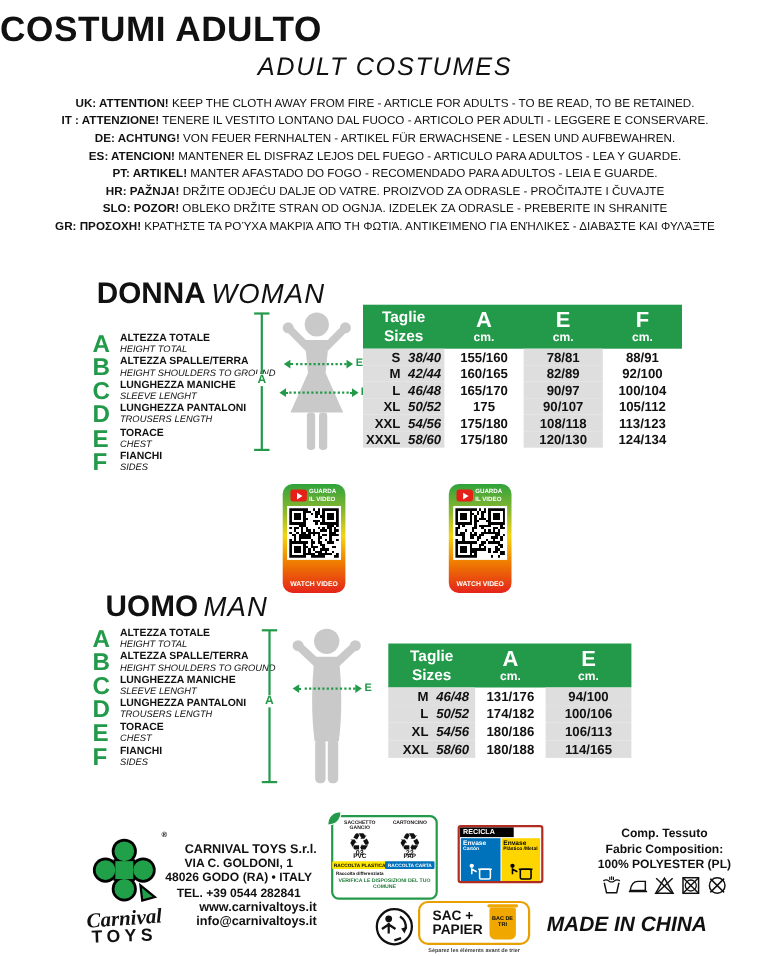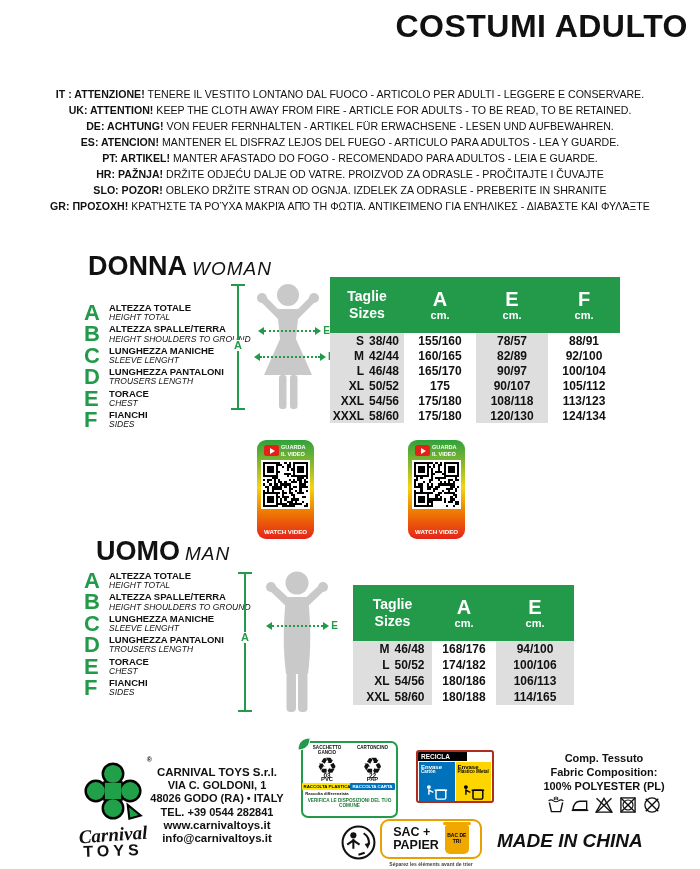--- a/index.html
+++ b/index.html
@@ -1,32 +1,32 @@
 <!DOCTYPE html>
 <html><head>
 <meta charset="utf-8">
 <style>
   html,body{margin:0;padding:0;background:#fff;}
   .page{position:relative;width:700px;height:869px;background:#fff;overflow:hidden;
         font-family:"Liberation Sans",sans-serif;color:#111;}
 
   
-  .title{position:absolute;top:8px;left:0;right:12px;text-align:right;
+  .title{position:absolute;top:8px;left:0;right:12px;text-align:left;
          font-size:32px;font-weight:800;letter-spacing:.5px;}
   .subtitle{position:absolute;top:47px;left:0;right:0;text-align:center;
             font-size:23px;font-style:italic;font-weight:500;letter-spacing:1.5px;}
 
   
   .warnings{position:absolute;top:86px;left:10px;right:10px;text-align:center;}
   .warn{font-size:10.6px;line-height:16px;white-space:nowrap;font-weight:500;}
   .warn b{font-weight:800;}
 
   
   .sec-head{position:absolute;font-size:27px;font-weight:800;line-height:1;}
-  .sec-head .en{font-size:19px;font-weight:400;font-style:italic;margin-left:5px;letter-spacing:1px;}
+  .sec-head .en{font-size:25px;font-weight:400;font-style:italic;margin-left:5px;letter-spacing:1px;}
 
   
   .legend{position:absolute;display:flex;flex-direction:column;}
   .leg-item{display:flex;align-items:flex-start;height:21.4px;}
   .leg-letter{width:25px;font-size:22px;line-height:19px;font-weight:800;color:#23994a;}
   .leg-it{font-size:9.5px;font-weight:800;line-height:1.08;}
   .leg-en{font-size:8.5px;font-style:italic;line-height:1.08;}
 
   
   .figure{position:absolute;}
@@ -37,35 +37,35 @@
         width:12px;text-align:center;line-height:11px;}
   .marrow{position:absolute;display:flex;align-items:center;height:9px;}
   .tri{width:0;height:0;border-top:4px solid transparent;border-bottom:4px solid transparent;}
   .tri.l{border-right:6px solid #23994a;}
   .tri.r{border-left:6px solid #23994a;}
   .dots{flex:1;border-top:2px dotted #23994a;height:0;}
   .marrow .lab{font-size:10px;font-weight:800;color:#23994a;margin-left:2px;line-height:9px;}
 
   
   .table{position:absolute;display:flex;flex-direction:column;}
-  .thead{display:flex;background:#23994a;color:#fff;height:56px;align-items:stretch;}
+  .thead{display:flex;background:#23994a;color:#fff;height:40px;align-items:stretch;}
   .th{display:flex;flex-direction:column;align-items:center;justify-content:center;line-height:1;}
   .th .big{font-size:20px;font-weight:800;}
   .th .unit{font-size:11px;font-weight:700;margin-top:1px;}
   .th-sizes{font-size:14px;font-weight:700;}
   .th-sizes span{line-height:1.2;}
   .trow{display:flex;}
   .women .trow{height:15px;}
   .men .trow{height:16px;}
   .td{display:flex;align-items:center;justify-content:center;font-size:12px;font-weight:700;}
   .shade{background:#dedede;}
   .women .c1{width:74px;} .women .c2{width:72px;} .women .c3{width:72px;} .women .c4{width:72px;}
   .men .c1{width:79px;} .men .c2{width:64px;} .men .c3{width:78px;}
   .td-size .sz{width:33px;text-align:right;margin-right:5px;}
-  .td-size .eu{width:34px;text-align:left;}
+  .td-size .eu{width:34px;text-align:center;font-style:italic;}
 
   
   .qrlabel{position:absolute;width:57px;height:99px;border-radius:9px;box-sizing:border-box;
            padding:3px 3px 4px;display:flex;flex-direction:column;align-items:center;
            background:linear-gradient(180deg,#2fa23c 0%,#8cb82f 25%,#f4d511 48%,#ef7d00 72%,#e5231b 100%);}
   .qr-top{display:flex;align-items:center;gap:2px;height:15px;}
   .play{width:15px;height:11px;background:#e52018;border-radius:2.5px;position:relative;flex:none;}
   .play::after{content:"";position:absolute;left:5.5px;top:2.5px;width:0;height:0;
                border-top:3px solid transparent;border-bottom:3px solid transparent;border-left:5px solid #fff;}
   .qr-title{color:#fff;font-size:5.6px;font-weight:800;line-height:1.1;width:26px;}
@@ -76,21 +76,21 @@
 
   
   .logo{position:absolute;left:76px;top:760px;width:74px;text-align:center;}
   .logo-reg{position:absolute;right:-2px;top:-4px;font-size:7px;font-weight:700;}
   .logo-script{font-family:"Liberation Serif",serif;font-style:italic;font-weight:800;
                font-size:19px;line-height:.9;transform:rotate(-4deg);}
   .logo-toys{font-weight:800;font-size:16px;letter-spacing:4px;line-height:1;transform:rotate(-2deg);}
 
   .addr{position:absolute;left:146px;top:766px;width:142px;text-align:center;}
   .addr div{font-size:11px;line-height:13.2px;font-weight:700;}
-  .addr .strong{font-weight:800;font-size:11.5px;}
+  .addr .strong{font-weight:800;font-size:11.5px;text-align:right;}
 
   .ecobox{position:absolute;left:301px;top:741px;width:97px;height:77px;border:2px solid #23994a;
           border-radius:7px;background:#fff;box-sizing:border-box;padding:2px 1px 1px;}
   .eco-leaf{position:absolute;left:-7px;top:-7px;}
   .eco-cols{display:flex;justify-content:space-around;}
   .eco-col{display:flex;flex-direction:column;align-items:center;width:46px;}
   .eco-lab{font-size:4.6px;font-weight:700;text-align:center;line-height:1.15;height:10px;}
   .recy{position:relative;font-size:23px;line-height:23px;color:#111;}
   .recy b{position:absolute;left:0;right:0;top:8.5px;font-size:6.5px;text-align:center;color:#111;}
   .eco-mat{font-size:5.8px;font-weight:800;margin-top:-2px;}
@@ -129,24 +129,25 @@
   .sac-caption{position:absolute;left:378px;top:861px;width:106px;font-size:5px;
                text-align:center;color:#444;font-weight:700;}
   .made{position:absolute;left:497px;top:830px;font-size:19px;font-weight:800;font-style:italic;}
 </style>
 </head>
 <body>
 
 <div class="page">
 
   <div class="title">COSTUMI ADULTO</div>
+  <div class="subtitle">ADULT COSTUMES</div>
 
   <div class="warnings">
+    <div class="warn"><b>UK: ATTENTION!</b> <span>KEEP THE CLOTH AWAY FROM FIRE - ARTICLE FOR ADULTS - TO BE READ, TO BE RETAINED.</span></div>
     <div class="warn"><b>IT : ATTENZIONE!</b> <span>TENERE IL VESTITO LONTANO DAL FUOCO - ARTICOLO PER ADULTI - LEGGERE E CONSERVARE.</span></div>
-    <div class="warn"><b>UK: ATTENTION!</b> <span>KEEP THE CLOTH AWAY FROM FIRE - ARTICLE FOR ADULTS - TO BE READ, TO BE RETAINED.</span></div>
     <div class="warn"><b>DE: ACHTUNG!</b> <span>VON FEUER FERNHALTEN - ARTIKEL FÜR ERWACHSENE  - LESEN UND AUFBEWAHREN.</span></div>
     <div class="warn"><b>ES: ATENCION!</b> <span>MANTENER EL DISFRAZ LEJOS DEL FUEGO -  ARTICULO PARA ADULTOS - LEA Y GUARDE.</span></div>
     <div class="warn"><b>PT: ARTIKEL!</b> <span>MANTER AFASTADO DO FOGO - RECOMENDADO PARA ADULTOS - LEIA E GUARDE.</span></div>
     <div class="warn"><b>HR: PAŽNJA!</b> <span>DRŽITE ODJEĆU DALJE OD VATRE. PROIZVOD ZA ODRASLE - PROČITAJTE I ČUVAJTE</span></div>
     <div class="warn"><b>SLO: POZOR!</b> <span>OBLEKO DRŽITE STRAN OD OGNJA. IZDELEK ZA ODRASLE - PREBERITE IN SHRANITE</span></div>
     <div class="warn"><b>GR: ΠΡΟΣΟΧΗ!</b> <span>ΚΡΑΤΉΣΤΕ ΤΑ ΡΟΎΧΑ ΜΑΚΡΙΆ ΑΠΌ ΤΗ ΦΩΤΙΆ. ΑΝΤΙΚΕΊΜΕΝΟ ΓΙΑ ΕΝΉΛΙΚΕΣ - ΔΙΑΒΆΣΤΕ ΚΑΙ ΦΥΛΆΞΤΕ</span></div>
   </div>
 
   <div class="sec-head" style="left:88px;top:253px;">
     <span>DONNA</span><span class="en">WOMAN</span>
@@ -246,21 +247,21 @@
           <span class="big">F</span>
           <span class="unit">cm.</span>
         </div>
     </div>
     <div class="trow">
       <div class="td td-size shade c1">
           <span class="sz">S</span>
           <span class="eu">38/40</span>
         </div>
       <div class="td c2">155/160</div>
-      <div class="td shade c3">78/57</div>
+      <div class="td shade c3">78/81</div>
       <div class="td c4">88/91</div>
     </div>
     <div class="trow">
       <div class="td td-size shade c1">
           <span class="sz">M</span>
           <span class="eu">42/44</span>
         </div>
       <div class="td c2">160/165</div>
       <div class="td shade c3">82/89</div>
       <div class="td c4">92/100</div>
@@ -695,21 +696,21 @@
       <div class="th c3">
           <span class="big">E</span>
           <span class="unit">cm.</span>
         </div>
     </div>
     <div class="trow">
       <div class="td td-size shade c1">
           <span class="sz">M</span>
           <span class="eu">46/48</span>
         </div>
-      <div class="td c2">168/176</div>
+      <div class="td c2">131/176</div>
       <div class="td shade c3">94/100</div>
     </div>
     <div class="trow">
       <div class="td td-size shade c1">
           <span class="sz">L</span>
           <span class="eu">50/52</span>
         </div>
       <div class="td c2">174/182</div>
       <div class="td shade c3">100/106</div>
     </div>

